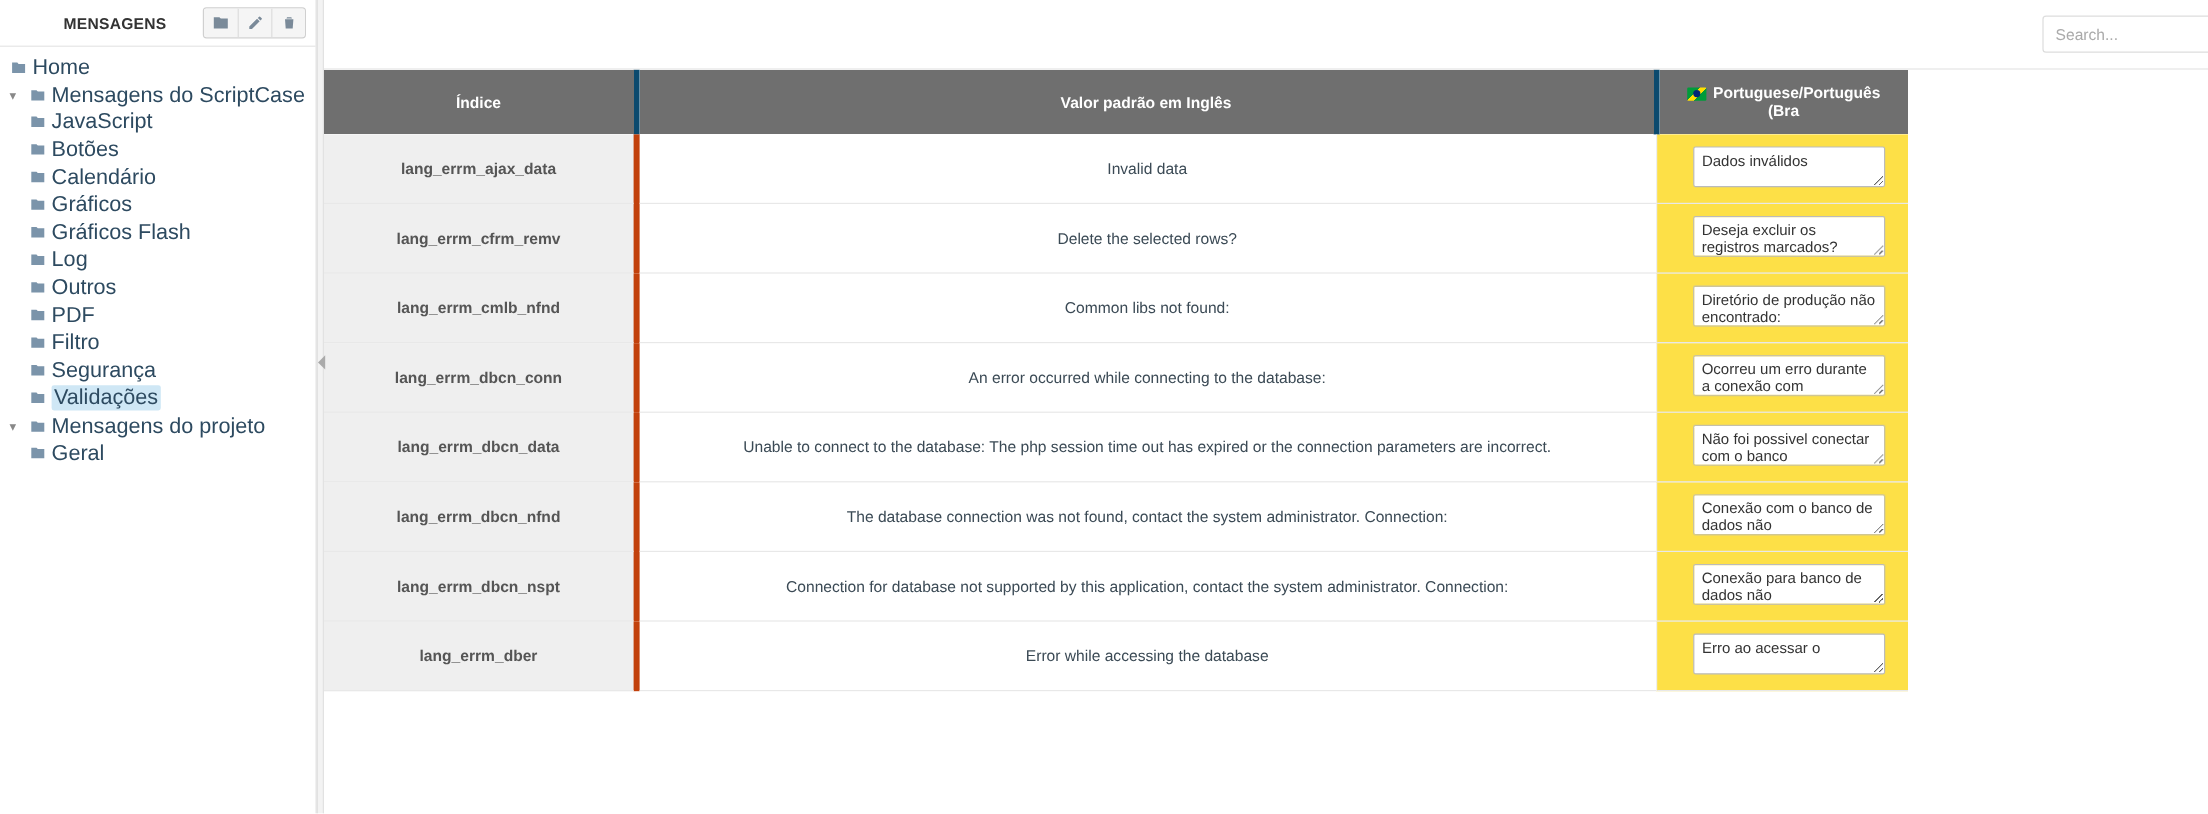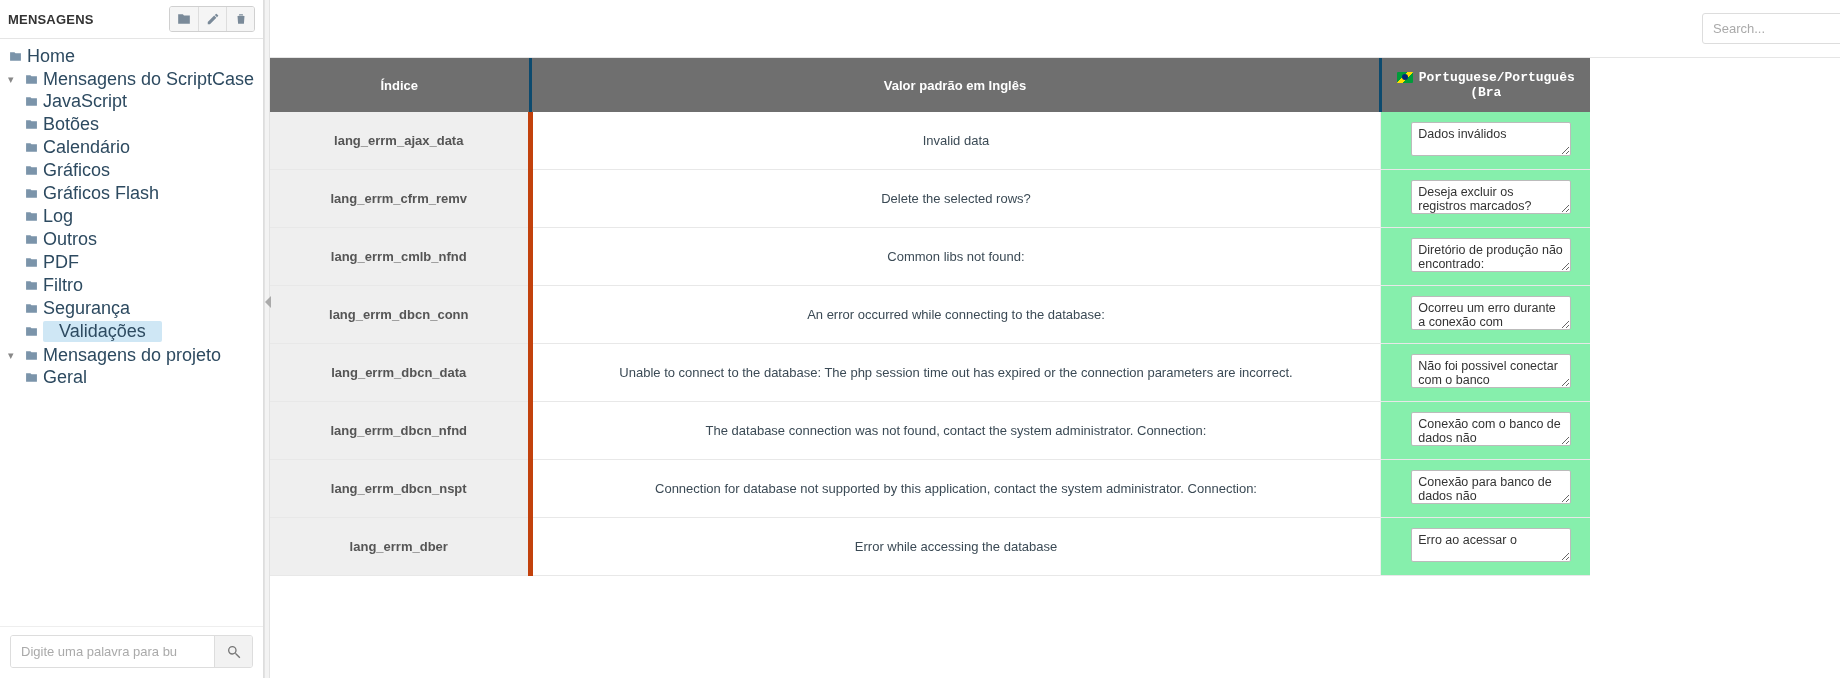--- a/index.html
+++ b/index.html
@@ -2,66 +2,66 @@
 <html><head>
 <meta charset="utf-8">
 <style>
   * { box-sizing: border-box; margin: 0; padding: 0; }
   body { font-family: Arial, Helvetica, sans-serif; font-size: 13px; color: #333; background: #fff; overflow: hidden; }
   .app { display: flex; height: 678px; width: 1840px; }
 
   
   .sidebar { width: 264px; border-right: 1px solid #ddd; display: flex; flex-direction: column; background: #fff; }
   .sidebar-header { display: flex; align-items: center; justify-content: space-between; padding: 6px 8px; border-bottom: 1px solid #e5e5e5; }
-  .sidebar-title { font-weight: bold; font-size: 13px; color: #333; letter-spacing: .2px; }
+  .sidebar-title { font-weight: bold; font-size: 13px; color: #333; letter-spacing: .2px; margin-left: 45px; }
   .sidebar-toolbar { display: flex; gap: 0; border: 1px solid #d0d0d0; border-radius: 3px; overflow: hidden; }
   .tb-btn { width: 28px; height: 24px; display: flex; align-items: center; justify-content: center; background: #f5f5f5; border-left: 1px solid #ddd; cursor: pointer; color: #7a8a99; }
   .tb-btn:first-child { border-left: none; }
   .tb-btn svg { width: 14px; height: 14px; }
 
   .tree { flex: 1; overflow: auto; padding: 6px 4px 10px 8px; }
   .tree ul { list-style: none; padding-left: 16px; }
   .tree > ul { padding-left: 0; }
   .tree li { padding: 1px 0; white-space: nowrap; }
   .node { display: flex; align-items: center; gap: 4px; cursor: pointer; }
   .node .folder-icon { color: #7b94aa; display:inline-flex; }
   .node .folder-icon svg { width: 15px; height: 13px; }
   .node .expander { width: 12px; display:inline-flex; color:#888; font-size:11px; }
   .node-label { color: #2d4a60; font-size: 18px; }
-  .node.selected .node-label { background: #cfe7f5; border-radius: 2px; padding: 0 16px; }
+  .node.selected .node-label { background: #cfe7f5; border-radius: 2px; padding: 0 2px; }
 
   .sidebar-footer { padding: 8px 10px 10px; border-top: 1px solid #eee; display:flex; }
   .search-box { flex:1; display:flex; border:1px solid #ddd; border-radius:3px; overflow:hidden; }
   .search-box input { flex:1; border:none; outline:none; padding:8px 10px; font-size:13px; color:#555; }
   .search-box input::placeholder { color:#aaa; }
   .search-btn { width:38px; background:#f2f2f2; display:flex; align-items:center; justify-content:center; border-left:1px solid #ddd; cursor:pointer; color:#777; }
   .search-btn svg { width:16px; height:16px; }
 
   
   .divider { width: 6px; background: #f3f3f3; border-left:1px solid #e2e2e2; border-right:1px solid #e2e2e2; position:relative; }
   .divider::after { content:""; position:absolute; left:0; top:296px; width:0; height:0; border-top:6px solid transparent; border-bottom:6px solid transparent; border-right:6px solid #aaa; }
 
   
   .main { flex:1; display:flex; flex-direction:column; overflow:hidden; }
   .topbar { height:58px; display:flex; align-items:center; justify-content:flex-end; padding: 0 0 0 16px; border-bottom:1px solid #e5e5e5; }
   .top-search { width: 150px; border:1px solid #ddd; border-radius:3px; padding:7px 10px; margin-right: -12px; font-size:13px; color:#555; outline:none; }
   .top-search::placeholder { color:#aaa; }
 
   .table-wrap { flex:1; overflow:auto; }
   table { width: 1320px; border-collapse: collapse; }
-  thead th { background:#6f6f6f; color:#fff; font-weight:bold; font-size:13px; padding:12px 10px; text-align:center; border-right:3px solid #0c4a6e; position:sticky; top:0; }
-  thead th:last-child { border-right:none;font-family:Liberation Mono, monospace; }
+  thead th { background:#6f6f6f; color:#fff; font-weight:bold; font-size:13px; padding:12px 10px; text-align:center; border-right:5px solid #0c4a6e; position:sticky; top:0; }
+  thead th:last-child { border-right:none; }
   .flag { display:inline-block; width:16px; height:11px; margin-right:6px; vertical-align:middle; background: linear-gradient(135deg,#009b3a 0 40%, #fedf00 40% 60%, #009b3a 60% 100%); border-radius:1px; position:relative; }
   .flag::after{content:"";position:absolute;left:5px;top:2px;width:6px;height:6px;border-radius:50%;background:#002776;}
 
   tbody tr { border-bottom: 1px solid #e8e8e8; }
   tbody td { padding: 10px 12px; vertical-align: middle; font-size:13px; color:#3b4a55; }
   td.idx { width: 260px; background:#efefef; text-align:center; font-weight:bold; color:#555; border-right:5px solid #c2410c; }
   td.val { text-align:center; border-right:1px solid #eee; }
-  td.trans { width: 210px; background:#86efac; text-align:center;padding-left:24px; }
+  td.trans { width: 210px; background:#fde047; text-align:center;padding-left:24px; }
   .trans textarea { width: 160px; height: 34px; resize: both; border:1px solid #bbb; border-radius:2px; padding:4px 6px; font-family:inherit; font-size:12.5px; color:#333; overflow:auto; }
 
 </style>
 </head>
 <body>
 
 <div class="app">
   <aside class="sidebar">
     <div class="sidebar-header">
       <span class="sidebar-title">MENSAGENS</span>
@@ -238,30 +238,20 @@
                     </svg>
                   </span>
                   <span class="node-label">Geral</span>
                 </div>
               </li>
             </ul>
           </li>
         </ul>
     </nav>
 
-    <div class="sidebar-footer">
-      <div class="search-box">
-        <input type="text" placeholder="Digite uma palavra para bu" style="">
-        <div class="search-btn">
-          <svg viewBox="0 0 24 24">
-              <path fill="currentColor" d="M15.5 14h-.79l-.28-.27A6.471 6.471 0 0 0 16 9.5 6.5 6.5 0 1 0 9.5 16a6.471 6.471 0 0 0 4.23-1.57l.27.28v.79L20 21.49 21.49 20 15.5 14zM9.5 14A4.5 4.5 0 1 1 14 9.5 4.505 4.505 0 0 1 9.5 14z"></path>
-            </svg>
-        </div>
-      </div>
-    </div>
   </aside>
 
   <div class="divider"></div>
 
   <main class="main">
     <div class="topbar">
       <input class="top-search" type="text" placeholder="Search..." style="">
     </div>
     <div class="table-wrap">
       <table>

